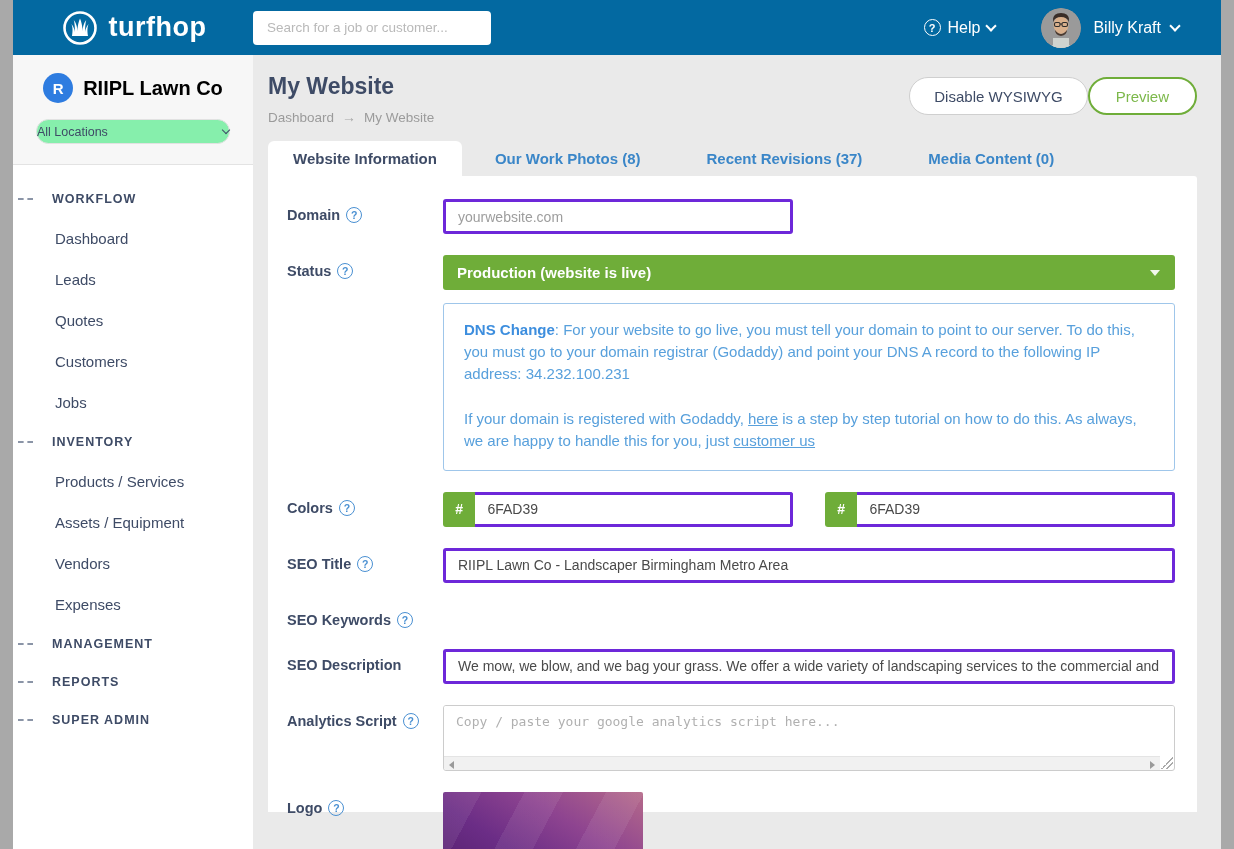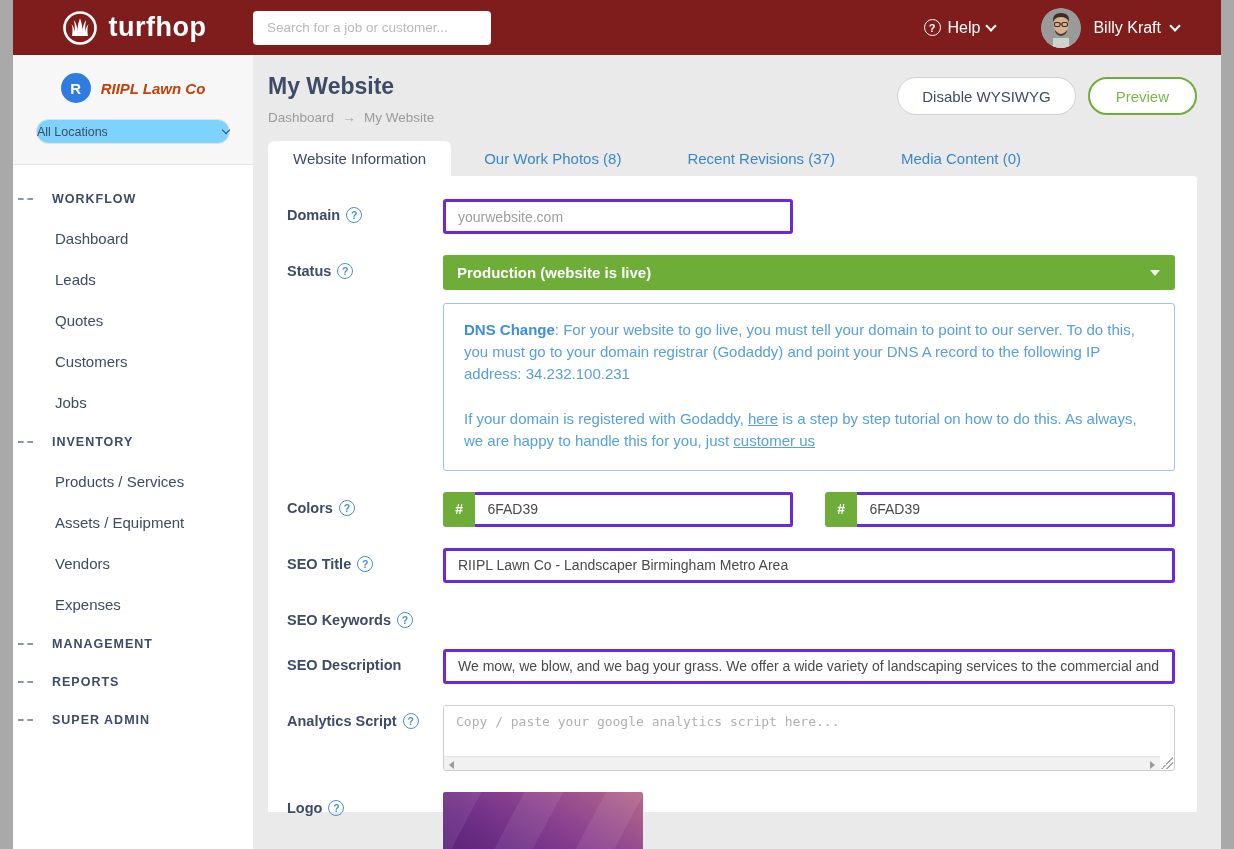--- a/index.html
+++ b/index.html
@@ -7,62 +7,62 @@
   body { font-family:"Liberation Sans", sans-serif; background:#eaeaea; position:relative; }
 
   
   .edge { position:absolute; top:0; bottom:0; width:13px; background:#a9a9a9; z-index:50; }
   .edge.left { left:0; }
   .edge.right { right:0; }
 
   .app { position:absolute; left:13px; right:13px; top:0; bottom:0; display:flex; flex-direction:column; }
 
   
-  .topbar { height:55px; background:#7f1d1d; display:flex; align-items:center; flex:0 0 auto; }
+  .topbar { height:55px; background:#0369a1; display:flex; align-items:center; flex:0 0 auto; }
   .logo-wrap { width:240px; display:flex; align-items:center; justify-content:center; gap:9px; }
   .logo-text { color:#fff; font-size:27px; font-weight:700; letter-spacing:0.5px; }
   .search-input { width:238px; height:34px; border:2px solid rgba(255,255,255,0.85); border-radius:4px; background:#fff; padding:0 12px; font-size:13.5px; color:#555; outline:none; }
   .search-input::placeholder { color:#b9b9b9; }
   .topbar-spacer { flex:1; }
   .help-group { display:flex; align-items:center; gap:7px; color:#fff; font-size:16px; cursor:pointer; margin-right:46px; }
   .qmark-circle { width:17px; height:17px; border:1.5px solid #fff; border-radius:50%; display:flex; align-items:center; justify-content:center; font-size:11px; font-weight:700; color:#fff; }
   .chev { width:8px; height:8px; border-right:2px solid #fff; border-bottom:2px solid #fff; transform:rotate(45deg); margin-top:-4px; }
   .avatar { width:40px; height:40px; border-radius:50%; overflow:hidden; flex:0 0 auto; margin-right:12px; cursor:pointer; }
   .user-group { display:flex; align-items:center; gap:10px; color:#fff; font-size:16px; margin-right:42px; cursor:pointer; }
 
   
   .body-row { flex:1; display:flex; min-height:0; }
 
   
   .sidebar { width:240px; background:#fff; flex:0 0 auto; display:flex; flex-direction:column; }
   .sidebar-top { background:#f7f7f7; border-bottom:1px solid #e3e3e3; padding:18px 0 20px; }
   .brand-row { display:flex; align-items:center; justify-content:center; gap:10px; }
   .brand-badge { width:30px; height:30px; border-radius:50%; background:#2e7ce0; color:#fff; font-size:15px; font-weight:700; display:flex; align-items:center; justify-content:center; }
-  .brand-name { color:#c2410c; font-size:15px; font-weight:600;font-style:italic; }
-  .locations-pill { margin:16px auto 0; width:194px; height:25px; background:#7dd3fc; border:1px solid #e2e2e2; border-radius:999px; display:flex; align-items:center; justify-content:space-between; gap:8px; color:#3e4b66; font-size:12.5px; cursor:pointer; }
+  .brand-name { color:#000000; font-size:20px; font-weight:600; }
+  .locations-pill { margin:16px auto 0; width:194px; height:25px; background:#86efac; border:1px solid #e2e2e2; border-radius:999px; display:flex; align-items:center; justify-content:space-between; gap:8px; color:#3e4b66; font-size:12.5px; cursor:pointer; }
   .chev-dark { width:6px; height:6px; border-right:1.5px solid #3e4b66; border-bottom:1.5px solid #3e4b66; transform:rotate(45deg); margin-top:-3px; }
 
   .nav { padding-top:15px; }
   .nav-section { display:flex; align-items:center; gap:19px; padding:12px 0 12px 5px; cursor:pointer; }
   .dash-icon { width:15px; border-top:2px dashed #8b95a7; }
   .nav-section-label { color:#3e4b66; font-size:12.5px; font-weight:700; letter-spacing:1px; }
   .nav-item { padding:12px 0 12px 42px; color:#3e4b66; font-size:15px; cursor:pointer; }
 
   
   .main { flex:1; background:#eaeaea; padding:0 24px 0 15px; overflow:hidden; }
   .page-head { display:flex; align-items:flex-start; justify-content:space-between; padding-top:18px; }
   .page-title { color:#3e4b66; font-size:23px; font-weight:700; }
   .breadcrumb { margin-top:9px; color:#9b9b9b; font-size:13.5px; display:flex; gap:8px; align-items:center; }
   .breadcrumb .sep { font-size:14px; color:#a8a8a8; }
-  .head-buttons { display:flex; gap:12px; padding-top:4px; }
+  .head-buttons { display:flex; gap:0; padding-top:4px; }
   .btn { height:38px; border-radius:19px; background:#fff; font-size:15px; cursor:pointer; font-family:"Liberation Sans",sans-serif; }
   .btn-wysiwyg { border:1px solid #cfcfcf; color:#3e4b66; padding:0 24px; }
   .btn-preview { border:2px solid #6fad39; color:#7cb84a; padding:0 26px; }
 
-  .tabs { display:flex; align-items:center; margin-top:16px; }
+  .tabs { display:flex; align-items:center; margin-top:16px;font-weight:bold; }
   .tab { font-size:15px; cursor:pointer; }
   .tab.active { background:#fff; color:#3e4b66; border-radius:6px 6px 0 0; padding:9px 25px; }
   .tab.link { color:#3a86c8; padding:9px 33px; }
 
   .card { background:#fff; border-radius:0 3px 0 0; padding:23px 22px 0 19px; height:636px; }
 
   .frow { display:flex; align-items:flex-start; margin-bottom:21px; }
   .flabel { width:156px; flex:0 0 auto; padding-top:8px; display:flex; align-items:center; gap:6px; color:#3e4b66; font-size:14.5px; font-weight:600; }
   .help-q { width:16px; height:16px; border:1.5px solid #4a90d2; border-radius:50%; color:#4a90d2; font-size:10.5px; font-weight:700; display:inline-flex; align-items:center; justify-content:center; cursor:pointer; flex:0 0 auto; }
   .ffield { flex:1; min-width:0; }

